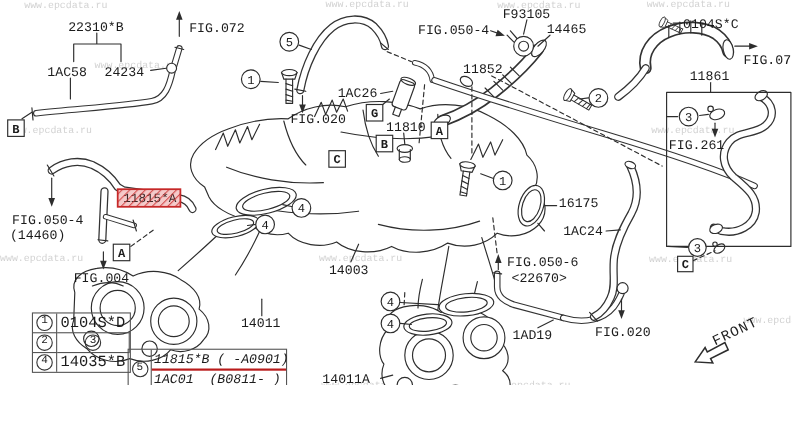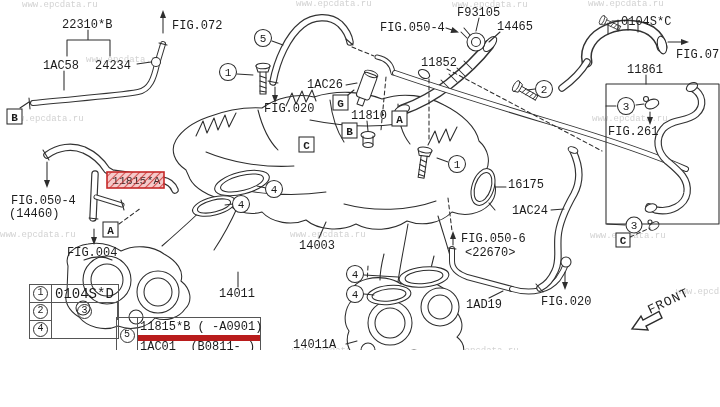--- a/index.html
+++ b/index.html
@@ -27,22 +27,22 @@
   .ptable{position:absolute;color:#1b1b1b;}
   .tmain{left:29px;top:284px;display:grid;grid-template-columns:22px 66px;
          border:1px solid #555;font-size:14px;}
   .tmain .cell{height:17px;display:flex;align-items:center;}
   .tmain .num{justify-content:center;border-right:1px solid #555;}
   .tmain .bt{border-top:1px solid #555;}
   .tmain .code{padding-left:3px;}
   .tsub{left:116px;top:317px;display:grid;grid-template-columns:21px 122px;
         grid-template-rows:17px 17px;border:1px solid #555;font-size:12px;}
   .tsub .num5{grid-row:1/3;display:flex;align-items:center;justify-content:center;border-right:1px solid #555;}
-  .tsub .cell{display:flex;align-items:center;padding-left:2px;white-space:pre;}
-  .tsub .bt{border-top:6px solid #b91c1c;}
+  .tsub .cell{display:flex;align-items:center;padding-left:2px;white-space:pre;font-style:italic;}
+  .tsub .bt{border-top:2px solid #b91c1c;}
   .circ{display:inline-block;width:13px;height:13px;border:1px solid #333;border-radius:50%;
         font-size:10px;line-height:12px;text-align:center;}
 </style>
 </head>
 <body>
 
 <div class="stage">
 <svg width="720" height="407" viewBox="0 0 720 407">
   <defs>
     <pattern id="redhatch" width="5" height="5" patternUnits="userSpaceOnUse" patternTransform="rotate(45)">
@@ -400,20 +400,21 @@
   <div class="cell code">0104S*D</div>
   <div class="cell num bt">
         <span class="circ">2</span>
       </div>
   <div class="cell num bt">
         <span class="circ">3</span>
       </div>
   <div class="cell num bt">
         <span class="circ">4</span>
       </div>
+  <div class="cell code bt">14035*B</div>
 </div>
 
 <div class="ptable tsub">
   <div class="num5">
         <span class="circ">5</span>
       </div>
   <div class="cell">11815*B ( -A0901)</div>
   <div class="cell bt">1AC01  (B0811- )</div>
 </div>
 

